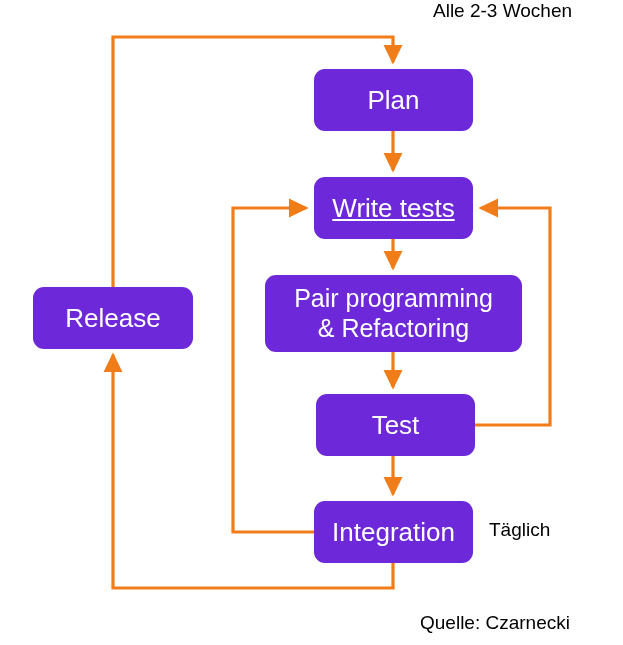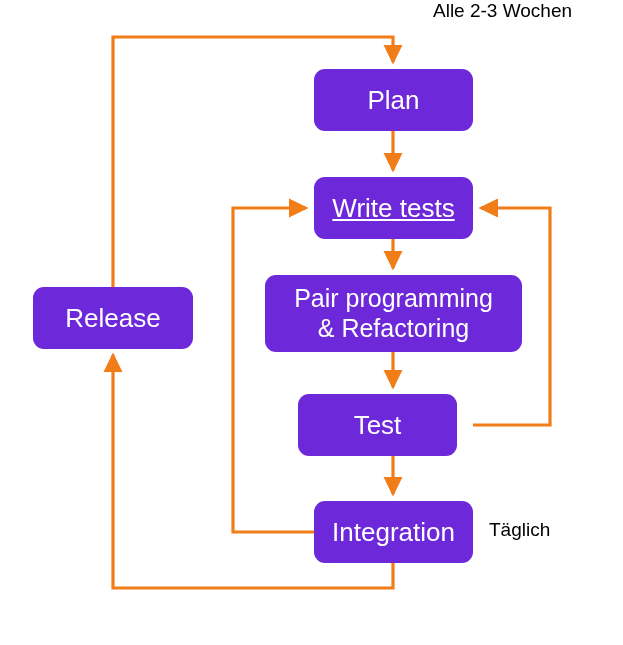--- a/index.html
+++ b/index.html
@@ -29,21 +29,21 @@
     font-size: 26px;
     line-height: 1.18;
     font-family: "Liberation Sans", sans-serif;
     box-sizing: border-box;
     white-space: pre-line;
     letter-spacing: 0px;
   }
   .node-plan      { left: 314px; top: 69px;  width: 159px; height: 62px; }
   .node-write     { left: 314px; top: 177px; width: 159px; height: 62px; text-decoration: underline; }
   .node-pair      { left: 265px; top: 275px; width: 257px; height: 77px; font-size: 25px; }
-  .node-test      { left: 298px; top: 394px; width: 159px; height: 62px; }
+  .node-test      { left: 316px; top: 394px; width: 159px; height: 62px; }
   .node-integ     { left: 314px; top: 501px; width: 159px; height: 62px; }
   .node-release   { left: 33px;  top: 287px; width: 160px; height: 62px; }
 
   .caption {
     position: absolute;
     color: #000000;
     font-size: 19px;
     font-family: "Liberation Sans", sans-serif;
     white-space: nowrap;
   }
@@ -127,14 +127,15 @@
   </div>
 
   <div class="node node-release">
     <span>Release</span>
   </div>
 
   <div class="caption caption-top">Alle 2-3 Wochen</div>
 
   <div class="caption caption-daily">Täglich</div>
 
+  <div class="caption caption-source">Quelle: Czarnecki</div>
 
 </div>
 
 </body></html>

